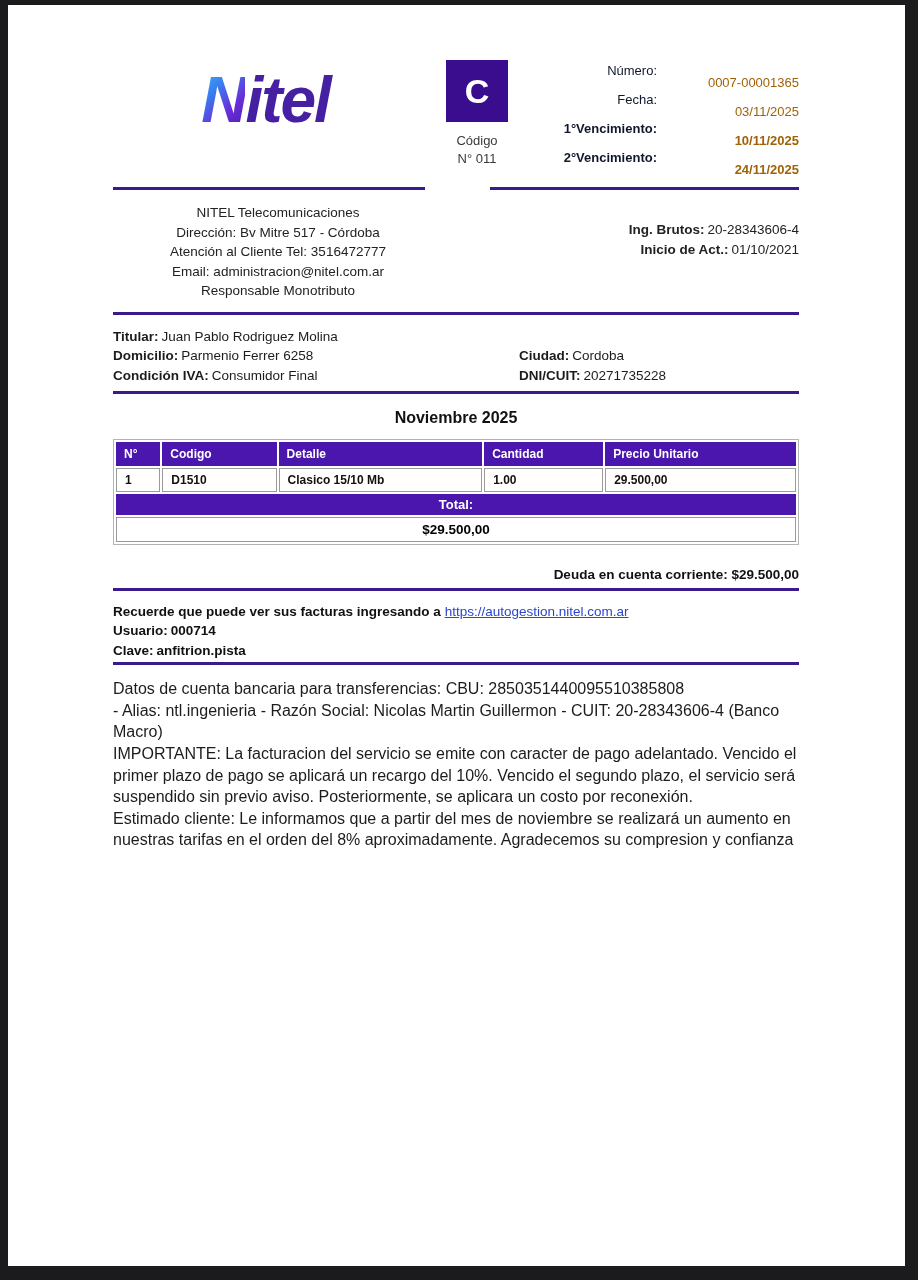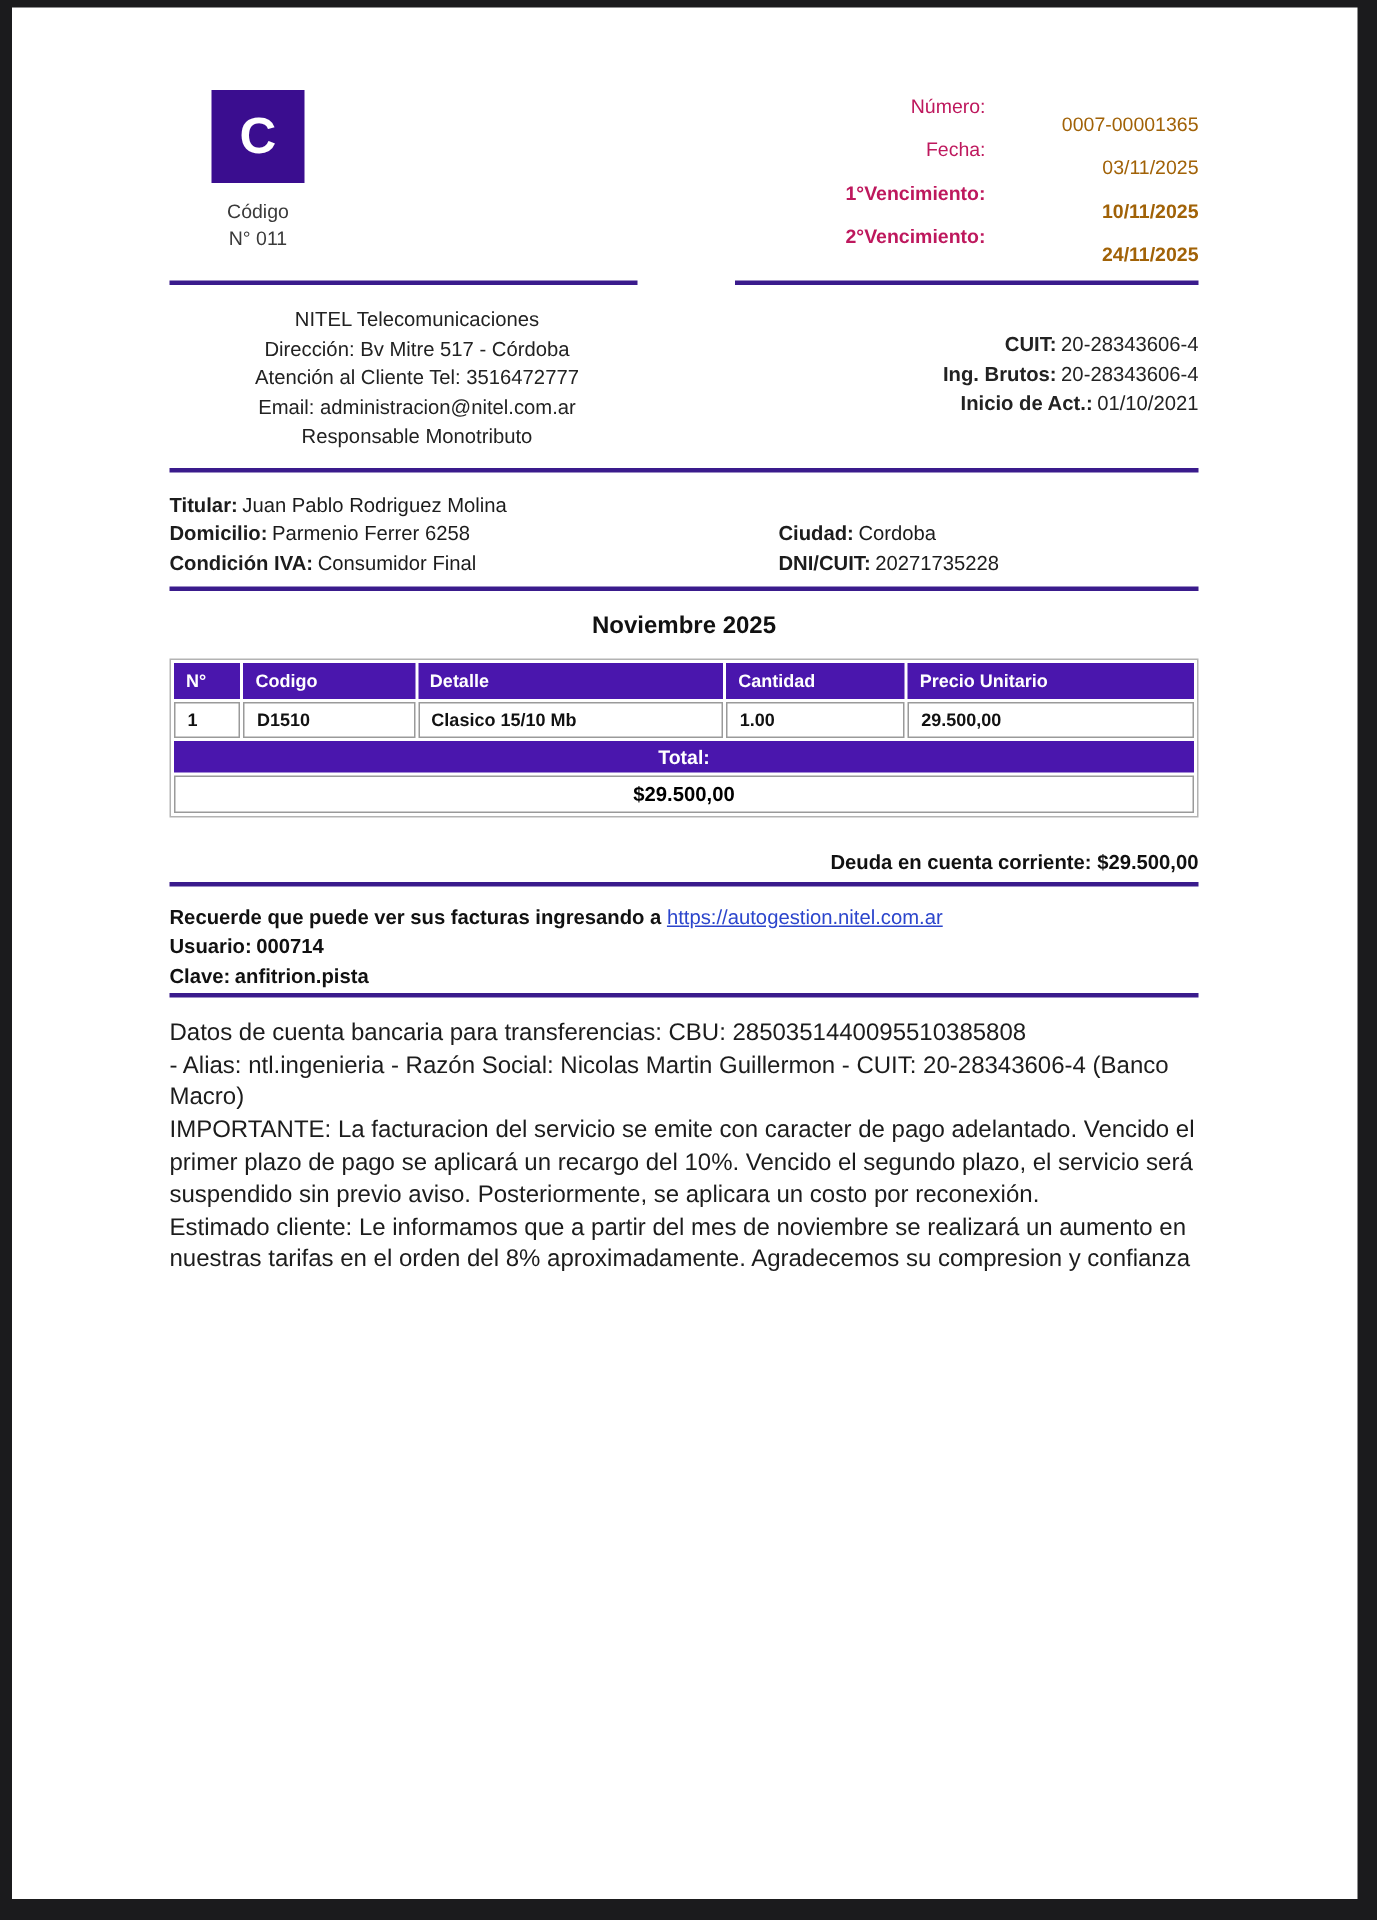--- a/index.html
+++ b/index.html
@@ -65,21 +65,21 @@
     font-size:13px;color:#3a3a3a;
     text-align:center;line-height:1.35;
   }
   .meta{
     flex:1;
     padding-top:4px;
     font-size:13px;
     line-height:1.0;
   }
   .meta-row{display:flex;justify-content:flex-end;margin-bottom:4px;}
-  .meta-row .lbl{flex:1;text-align:right;color:#be185d;}
+  .meta-row .lbl{flex:1;text-align:right;color:#0f172a;}
   .meta-row .val{width:142px;text-align:right;color:#a16207;margin-top:12px;}
   .meta-row.bold .lbl,.meta-row.bold .val{font-weight:bold;}
 
   
   .rule-row{display:flex;margin-top:7px;}
   .rule{height:3px;background:var(--line-purple);}
   .rule-left{width:312px;}
   .rule-gap{width:65px;}
   .rule-right{flex:1;}
   .rule-full{height:3px;background:var(--line-purple);width:100%;}
@@ -168,20 +168,23 @@
     color:#1c1c1c;
   }
 </style>
 </head>
 <body>
 
 <div class="page">
   <div class="doc">
 
     <div class="header">
+      <div class="logo-wrap">
+        <div class="logo"><span class="grad">N</span><span>itel</span></div>
+      </div>
       <div class="letterbox-col">
         <div class="letterbox">C</div>
         <div class="codigo">
           <div>Código</div>
           <div>N° 011</div>
         </div>
       </div>
       <div class="meta">
         <div class="meta-row">
           <span class="lbl">Número:</span>
@@ -210,21 +213,20 @@
 
     <div class="company-row">
       <div class="company-left">
         <div class="name">NITEL Telecomunicaciones</div>
         <div>Dirección: Bv Mitre 517 - Córdoba</div>
         <div>Atención al Cliente Tel: 3516472777</div>
         <div>Email: administracion@nitel.com.ar</div>
         <div>Responsable Monotributo</div>
       </div>
       <div class="company-right">
-        <div><b class="lab">CUIT:</b><span>20-28343606-4</span></div>
         <div><b class="lab">Ing. Brutos:</b><span>20-28343606-4</span></div>
         <div><b class="lab">Inicio de Act.:</b><span>01/10/2021</span></div>
       </div>
     </div>
 
     <div class="rule-full" style="margin-top:11px;"></div>
 
     <div class="customer">
       <div class="cust-row">
         <div class="cust-left"><b class="lab">Titular:</b><span>Juan Pablo Rodriguez Molina</span></div>

